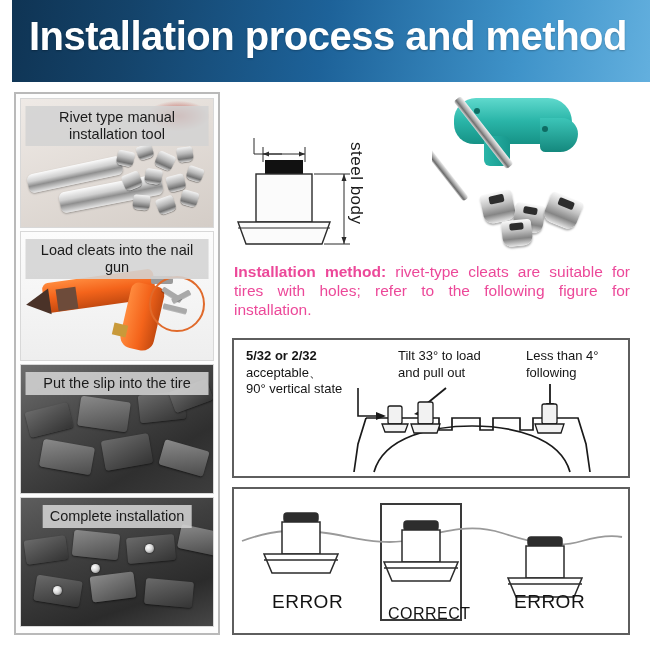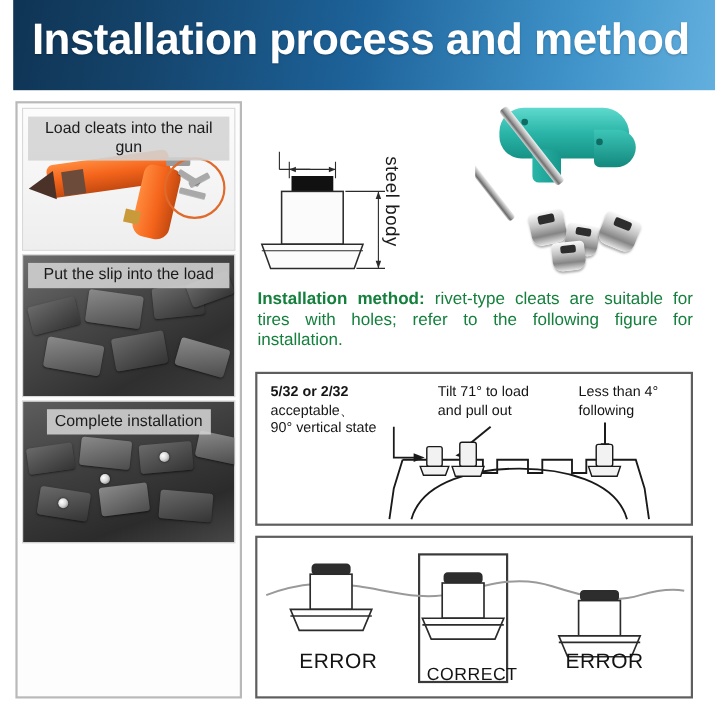--- a/index.html
+++ b/index.html
@@ -117,21 +117,21 @@
     background:linear-gradient(180deg,#ededed,#9b9b9b 50%,#6a6a6a 75%,#d4d4d4);}
   .big-stud{position:absolute;border-radius:4px 4px 9px 9px;
     background:linear-gradient(180deg,#fafafa 0%,#c3c3c3 40%,#858585 72%,#e4e4e4 100%);
     box-shadow:0 2px 2px rgba(0,0,0,.3);}
   .big-stud b{position:absolute;left:50%;transform:translateX(-50%);top:3px;
     width:46%;height:26%;background:#2d2d2d;border-radius:2px;display:block;}
 
   
   .method{
     position:absolute;left:234px;top:262px;width:396px;
-    font-size:15.5px;line-height:19px;color:#15803d;text-align:justify;
+    font-size:15.5px;line-height:19px;color:#ec4899;text-align:justify;
   }
   .method b{font-weight:bold;}
 
   
   .fig-note{position:absolute;font-size:13px;line-height:15.5px;color:#151515;}
   .fig-note.bold{font-weight:bold;}
   .err-label{position:absolute;font-size:19px;letter-spacing:.5px;color:#131313;}
   .correct-frame{position:absolute;left:146px;top:14px;width:82px;height:118px;
     border:2px solid #3a3a3a;box-sizing:border-box;}
 </style>
@@ -139,20 +139,39 @@
 <body>
 
 <div class="page">
 
   <div class="header">
     <div class="header-title">Installation process and method</div>
   </div>
 
   <div class="left-col">
 
+    <div class="photo-panel ph1">
+      <span class="redblur"></span>
+      <span class="tool-body t1"></span>
+      <span class="tool-body t2"></span>
+      <span class="stud-pile">
+        <i style="left:2px;top:8px;width:17px;height:15px;transform:rotate(12deg);"></i>
+        <i style="left:22px;top:2px;width:16px;height:14px;transform:rotate(-18deg);"></i>
+        <i style="left:41px;top:10px;width:18px;height:16px;transform:rotate(24deg);"></i>
+        <i style="left:62px;top:4px;width:16px;height:15px;transform:rotate(-8deg);"></i>
+        <i style="left:8px;top:30px;width:18px;height:16px;transform:rotate(-22deg);"></i>
+        <i style="left:30px;top:26px;width:17px;height:15px;transform:rotate(9deg);"></i>
+        <i style="left:52px;top:32px;width:18px;height:16px;transform:rotate(-14deg);"></i>
+        <i style="left:72px;top:24px;width:16px;height:14px;transform:rotate(18deg);"></i>
+        <i style="left:18px;top:52px;width:17px;height:15px;transform:rotate(6deg);"></i>
+        <i style="left:42px;top:54px;width:18px;height:16px;transform:rotate(-20deg);"></i>
+        <i style="left:66px;top:48px;width:17px;height:15px;transform:rotate(15deg);"></i>
+      </span>
+      <div class="photo-caption two-line">Rivet type manual installation tool</div>
+    </div>
 
     <div class="photo-panel ph2">
       <span class="gun-barrel"></span>
       <span class="gun-grip"></span>
       <span class="gun-nose"></span>
       <span class="gun-tip"></span>
       <span class="gun-inlet"></span>
       <span class="gun-stub"></span>
       <span class="highlight-ring">
         <span class="mini-cleat" style="left:10px;top:14px;width:22px;height:5px;transform:rotate(32deg);"></span>
@@ -163,21 +182,21 @@
     </div>
 
     <div class="photo-panel ph3">
       <span class="tread" style="left:6px;top:42px;width:44px;height:26px;transform:rotate(-14deg);"></span>
       <span class="tread lite" style="left:58px;top:34px;width:50px;height:30px;transform:rotate(8deg);"></span>
       <span class="tread" style="left:118px;top:28px;width:46px;height:28px;transform:rotate(-6deg);"></span>
       <span class="tread lite" style="left:20px;top:78px;width:52px;height:28px;transform:rotate(10deg);"></span>
       <span class="tread" style="left:82px;top:72px;width:48px;height:30px;transform:rotate(-10deg);"></span>
       <span class="tread lite" style="left:140px;top:80px;width:46px;height:26px;transform:rotate(16deg);"></span>
       <span class="tread" style="left:150px;top:20px;width:40px;height:22px;transform:rotate(-20deg);"></span>
-      <div class="photo-caption two-line">Put the slip into the load</div>
+      <div class="photo-caption two-line">Put the slip into the tire</div>
     </div>
 
     <div class="photo-panel ph4">
       <span class="tread" style="left:4px;top:40px;width:42px;height:24px;transform:rotate(-8deg);"></span>
       <span class="tread lite" style="left:52px;top:34px;width:46px;height:26px;transform:rotate(6deg);"></span>
       <span class="tread" style="left:106px;top:38px;width:48px;height:26px;transform:rotate(-5deg);"></span>
       <span class="tread lite" style="left:158px;top:30px;width:40px;height:24px;transform:rotate(12deg);"></span>
       <span class="tread" style="left:14px;top:80px;width:46px;height:26px;transform:rotate(9deg);"></span>
       <span class="tread lite" style="left:70px;top:76px;width:44px;height:26px;transform:rotate(-7deg);"></span>
       <span class="tread" style="left:124px;top:82px;width:48px;height:26px;transform:rotate(5deg);"></span>
@@ -242,21 +261,21 @@
 
   <div class="method">
     <b>Installation method:</b><span> rivet-type cleats are suitable for tires with holes; refer to the following figure for installation.</span>
   </div>
 
   <div class="box box-figure">
     <div class="fig-note bold" style="left:12px;top:8px;">5/32 or 2/32</div>
     <div class="fig-note" style="left:12px;top:25px;">acceptable、</div>
     <div class="fig-note" style="left:12px;top:41px;">90° vertical state</div>
 
-    <div class="fig-note" style="left:164px;top:8px;">Tilt 71° to load</div>
+    <div class="fig-note" style="left:164px;top:8px;">Tilt 33° to load</div>
     <div class="fig-note" style="left:164px;top:25px;">and pull out</div>
 
     <div class="fig-note" style="left:292px;top:8px;">Less than 4°</div>
     <div class="fig-note" style="left:292px;top:25px;">following</div>
 
     <svg width="394" height="136" style="position:absolute;left:0;top:0;">
 
       <path d="M124 48 L124 76 L146 76" stroke="#1a1a1a" stroke-width="1.6" fill="none"></path>
       <polygon points="152,76 142,72 142,80" fill="#1a1a1a"></polygon>
 

